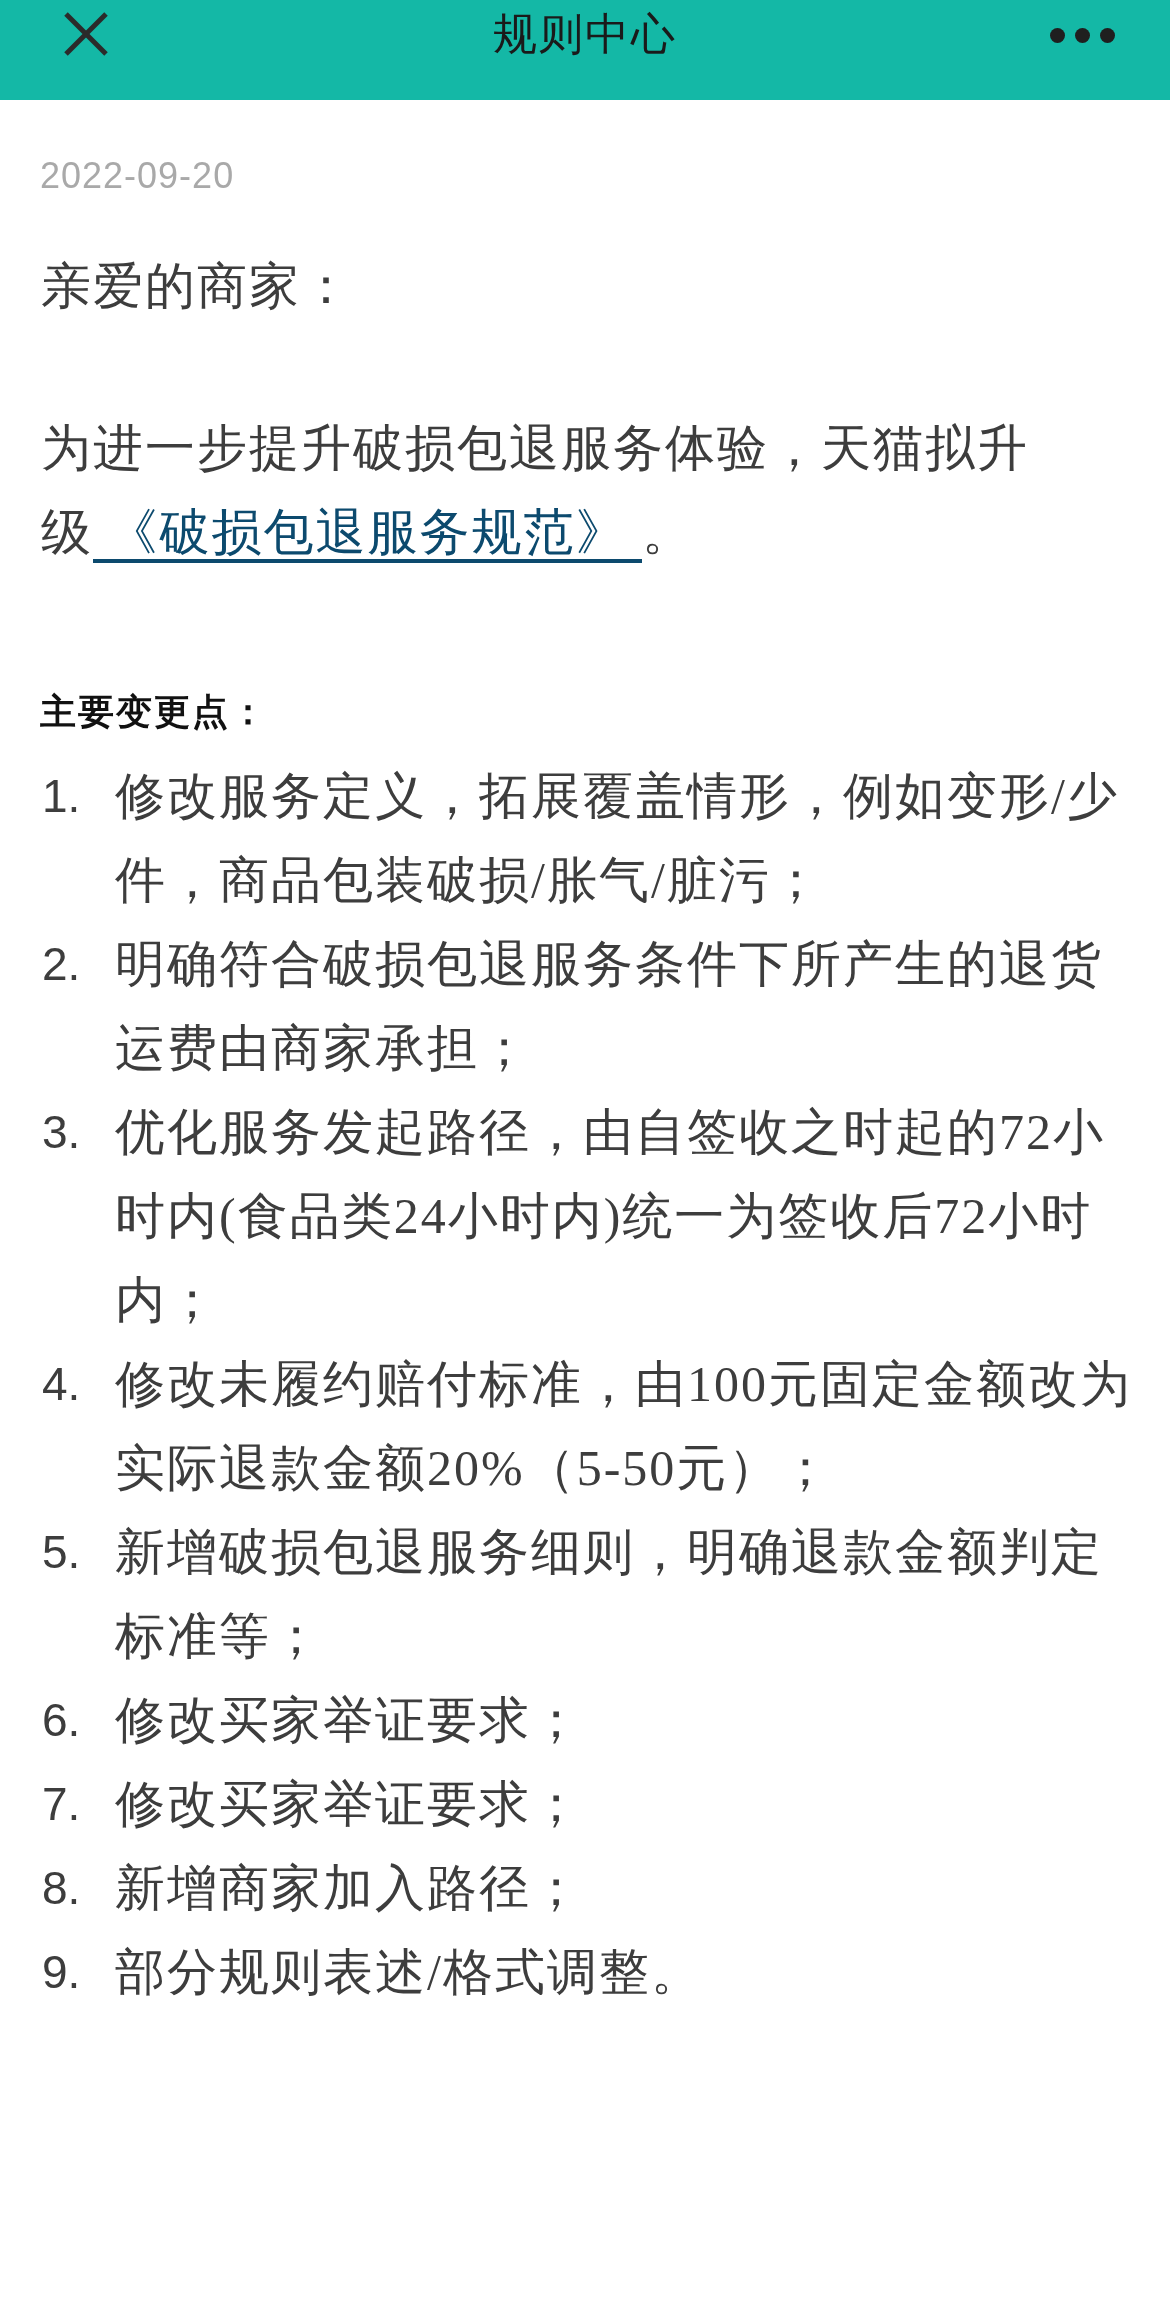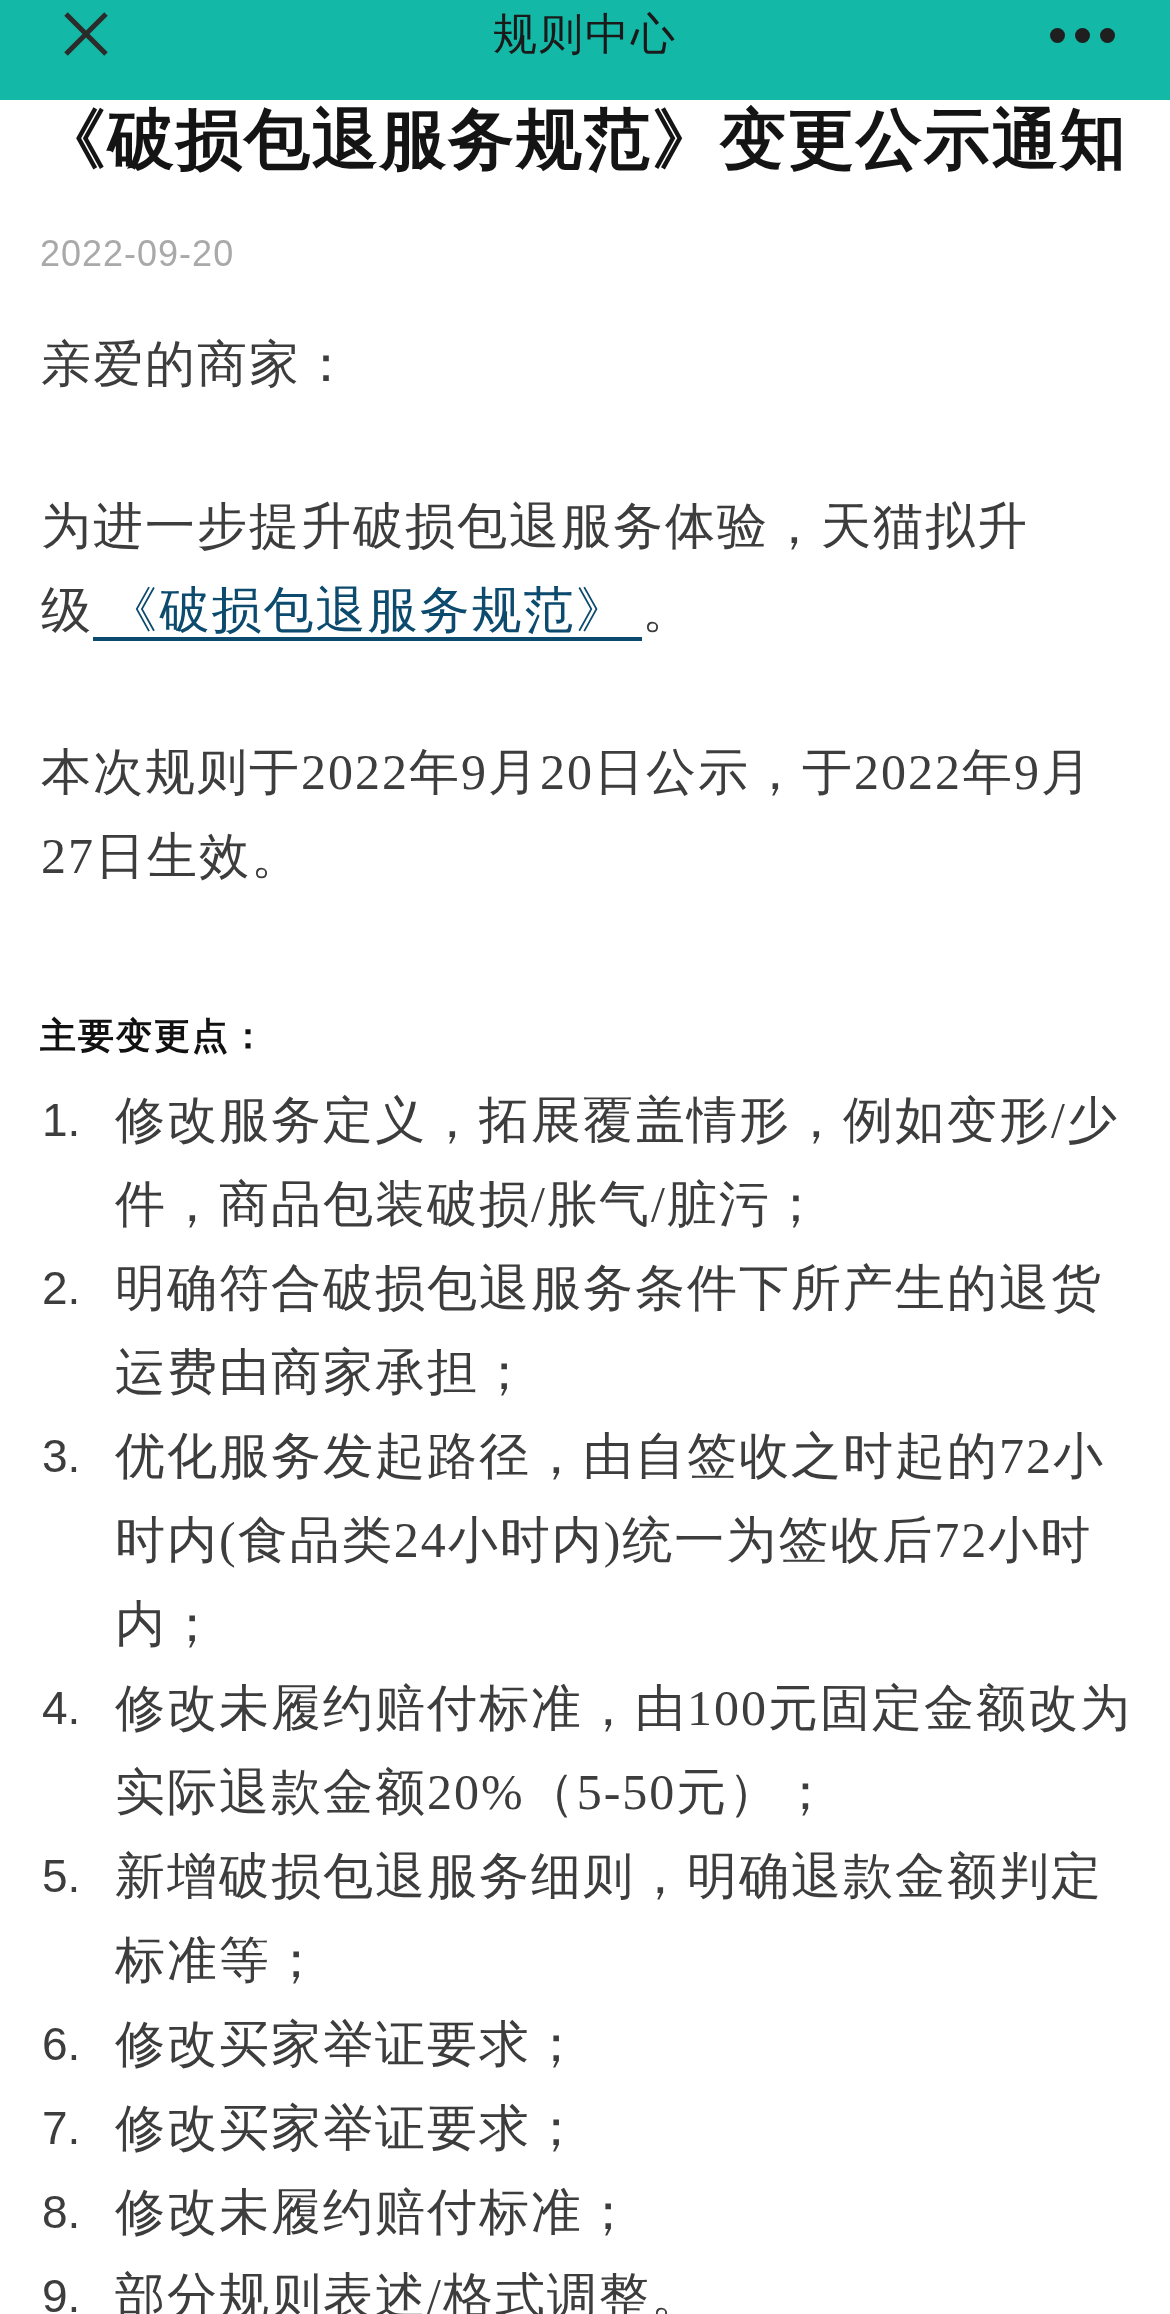--- a/index.html
+++ b/index.html
@@ -148,28 +148,26 @@
   </button>
   <div class="htitle">规则中心</div>
   <button class="more-btn" aria-label="more">
     <span class="dot"></span>
     <span class="dot"></span>
     <span class="dot"></span>
   </button>
 </header>
 
 <main class="content">
-  <h1 class="article-title">《破损包退服务规范》变更公示通知</h1>
   <div class="pub-date">2022-09-20</div>
 
   <p class="greeting">亲爱的商家：</p>
 
   <p class="para"><span>为进一步提升破损包退服务体验，天猫拟升级</span><a href="#" class="doclink">&nbsp;《破损包退服务规范》&nbsp;</a><span>。</span></p>
 
-  <p class="para">本次规则于2022年9月20日公示，于2022年9月27日生效。</p>
 
   <p class="changes-heading">主要变更点：</p>
 
   <ol class="changes">
     <li>
         <span class="num">1.</span>
         <span class="txt">修改服务定义，拓展覆盖情形，例如变形/少件，商品包装破损/胀气/脏污；</span>
       </li>
     <li>
         <span class="num">2.</span>
@@ -190,20 +188,20 @@
     <li>
         <span class="num">6.</span>
         <span class="txt">修改买家举证要求；</span>
       </li>
     <li>
         <span class="num">7.</span>
         <span class="txt">修改买家举证要求；</span>
       </li>
     <li>
         <span class="num">8.</span>
-        <span class="txt">修改未履约赔付标准；</span>
+        <span class="txt">新增商家加入路径；</span>
       </li>
     <li>
         <span class="num">9.</span>
         <span class="txt">部分规则表述/格式调整。</span>
       </li>
   </ol>
 </main>
 
 </body></html>

